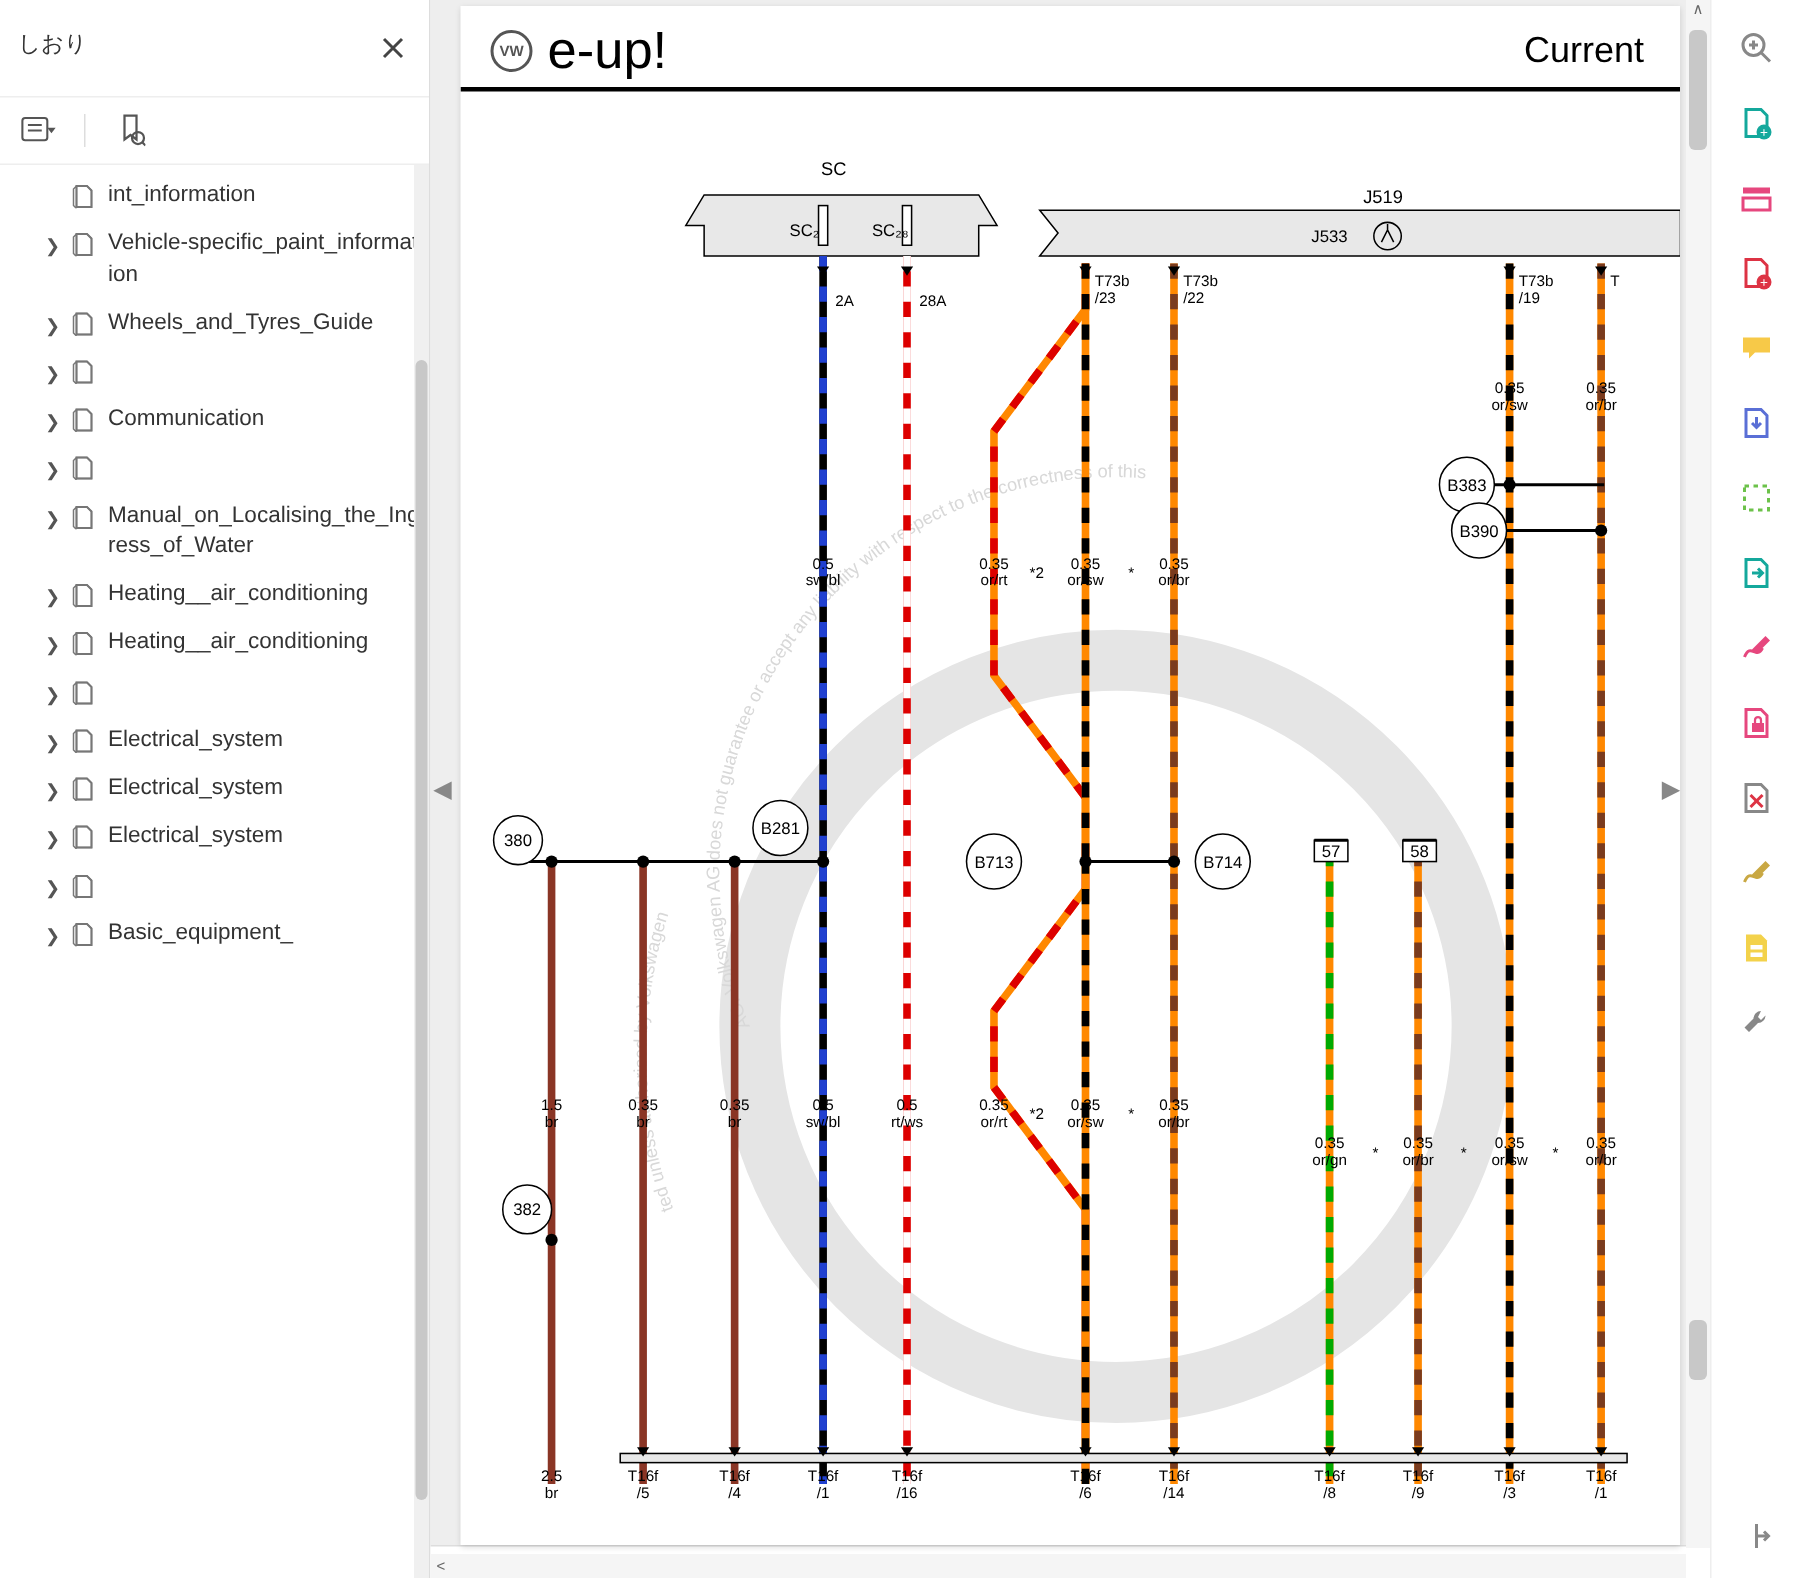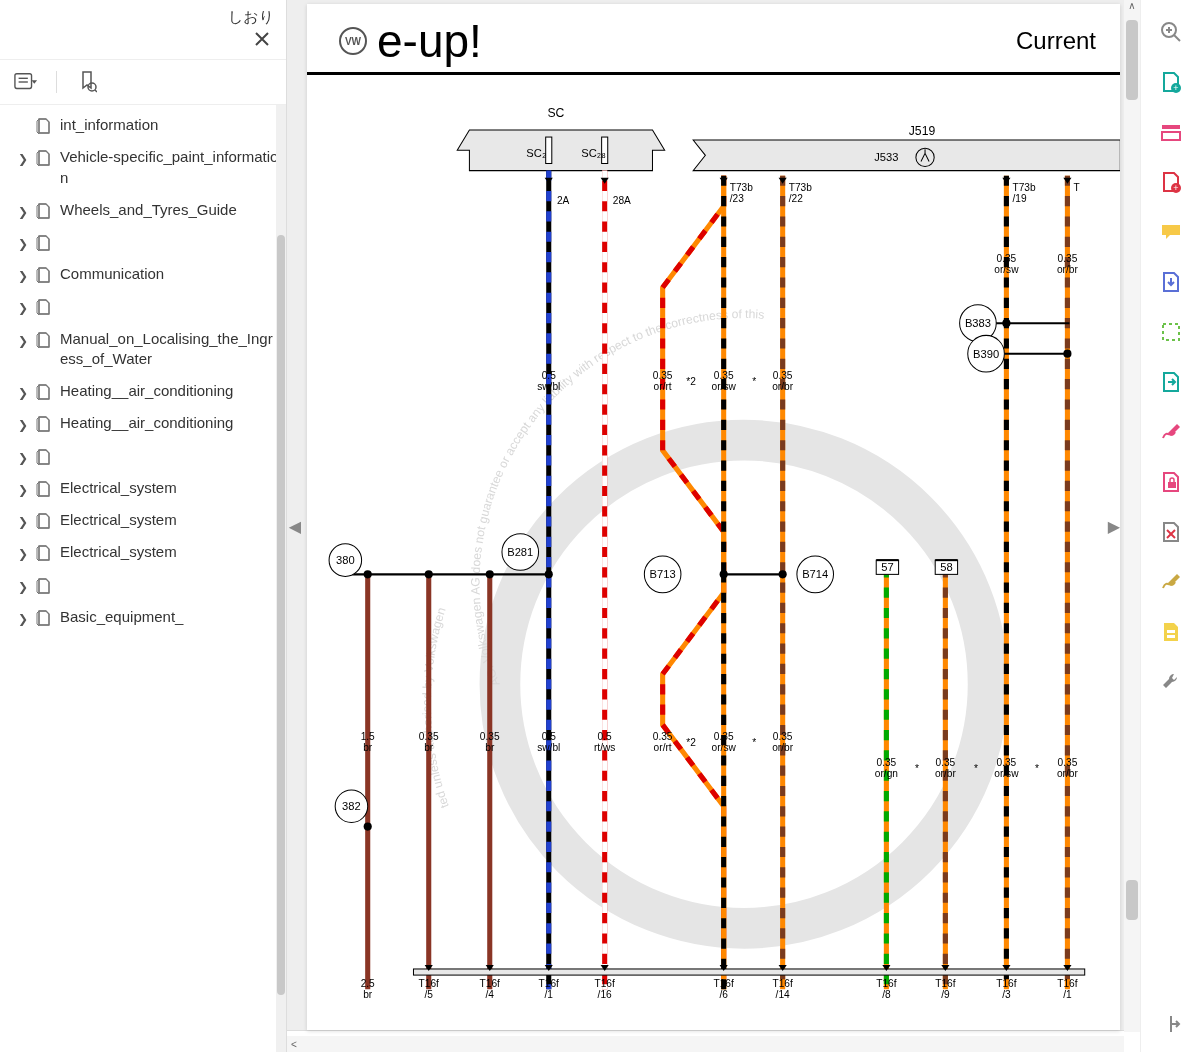--- a/index.html
+++ b/index.html
@@ -1,46 +1,46 @@
 <!DOCTYPE html>
 <html><head>
 <meta charset="utf-8">
 <style>
 * { box-sizing: border-box; margin: 0; padding: 0; }
 body { font-family: "Segoe UI", "Yu Gothic UI", sans-serif; background: #f5f5f5; overflow: hidden; }
 .app { display: flex; height: 1052px; width: 1200px; }
 .sidebar { width: 287px; background: #fff; border-right: 1px solid #ddd; display: flex; flex-direction: column; }
-.sidebar-header { display: flex; align-items: flex-end; justify-content: space-between; padding: 8px 12px; border-bottom: 1px solid #eee; flex-direction: column; }
+.sidebar-header { display: flex; align-items: flex-start; justify-content: space-between; padding: 20px 12px; border-bottom: 1px solid #eee; }
 .sidebar-title { font-size: 15px; color: #333; }
 .sidebar-toolbar { display: flex; gap: 18px; padding: 10px 14px; border-bottom: 1px solid #eee; align-items: center; }
 .icon-btn { cursor: pointer; display: inline-flex; align-items: center; justify-content: center; width: 24px; height: 24px; }
 .tree { flex: 1; overflow-y: auto; padding: 4px 0; position: relative; }
-.tree-item { display: flex; align-items: flex-start; padding: 6px 6px 6px 18px; gap: 8px; cursor: pointer; font-size: 15px; color: #333; line-height: 1.35; word-break: break-all; }
+.tree-item { display: flex; align-items: flex-start; padding: 6px 6px 6px 18px; gap: 8px; cursor: pointer; font-size: 15px; color: #333; line-height: 1.35; word-break: break-all; margin-left: 12px; }
 .chev { flex-shrink: 0; width: 10px; color: #555; font-size: 12px; margin-top: 4px; }
 .doc-icon { flex-shrink: 0; width: 16px; height: 16px; margin-top: 3px; }
 .tree-label { flex: 1; }
 .scrollhint { position: absolute; right: 0; top: 0; bottom: 0; width: 10px; background: #f0f0f0; }
 .scrollthumb { position: absolute; right: 1px; top: 130px; width: 8px; height: 760px; background: #c8c8c8; border-radius: 4px; }
 
 .center { flex: 1; display: flex; flex-direction: column; position: relative; background: #eee; }
 .collapse-handle { position: absolute; left: 0; top: 50%; transform: translateY(-50%); width: 16px; height: 60px; display: flex; align-items: center; justify-content: center; color: #888; cursor: pointer; z-index: 5; }
 .collapse-handle.right { left: auto; right: 0; }
 .doc-scroll { position: absolute; top: 0; right: 0; bottom: 20px; width: 16px; background: #f5f5f5; }
 .doc-scroll-up { position:absolute; top:0; left:0; right:0; height:16px; text-align:center; font-size:10px; color:#666; }
 .doc-scroll-thumb { position: absolute; top: 20px; left: 2px; right: 2px; height: 80px; background: #c8c8c8; border-radius: 4px; }
 .doc-scroll-thumb2 { position: absolute; top: 880px; left: 2px; right: 2px; height: 40px; background: #c8c8c8; border-radius: 4px; }
 .status { height: 22px; background: #fff; border-top: 1px solid #ddd; font-size: 12px; color: #333; padding: 2px 28px; display:flex; align-items:center; }
 .hscroll { position:absolute; bottom:0; left:0; right:16px; height:16px; background:#f5f5f5; display:flex; align-items:center;}
 .hscroll::before{content:"<"; font-size:10px; color:#666; padding:0 4px;}
 
 .page { background: #fff; margin: 4px 20px 0 20px; flex: 1; position: relative; overflow: hidden; box-shadow: 0 1px 4px rgba(0,0,0,.15); }
-.page-header { padding: 10px 24px 4px 32px; border-bottom: 3px solid #000; display: flex; align-items: center; justify-content: space-between; }
+.page-header { padding: 10px 24px 4px 20px; border-bottom: 3px solid #000; display: flex; align-items: center; justify-content: space-between; }
 .brand { display: flex; align-items: center; gap: 10px; }
 .vw-logo { width: 28px; height: 28px; border: 2px solid #555; border-radius: 50%; display: inline-flex; align-items: center; justify-content: center; font-size: 10px; font-weight: bold; color:#555; }
-.brand-text { font-size: 46px; font-weight: 300; }
+.brand-text { font-size: 35px; font-weight: 300; }
 .corner-text { font-size: 24px; }
 .diagram { position: absolute; top: 70px; left: 0; right: 0; bottom: 0; }
 .diagram svg { width: 100%; height: 100%; }
 
 .toolstrip { width: 60px; background: #fff; border-left: 1px solid #eee; display: flex; flex-direction: column; align-items: center; padding-top: 18px; gap: 22px; }
 .tool { width: 28px; height: 28px; display: flex; align-items: center; justify-content: center; cursor: pointer; }
 
 .watermark-circle { stroke: #e5e5e5; stroke-width: 40; fill: none; }
 </style>
 </head>

